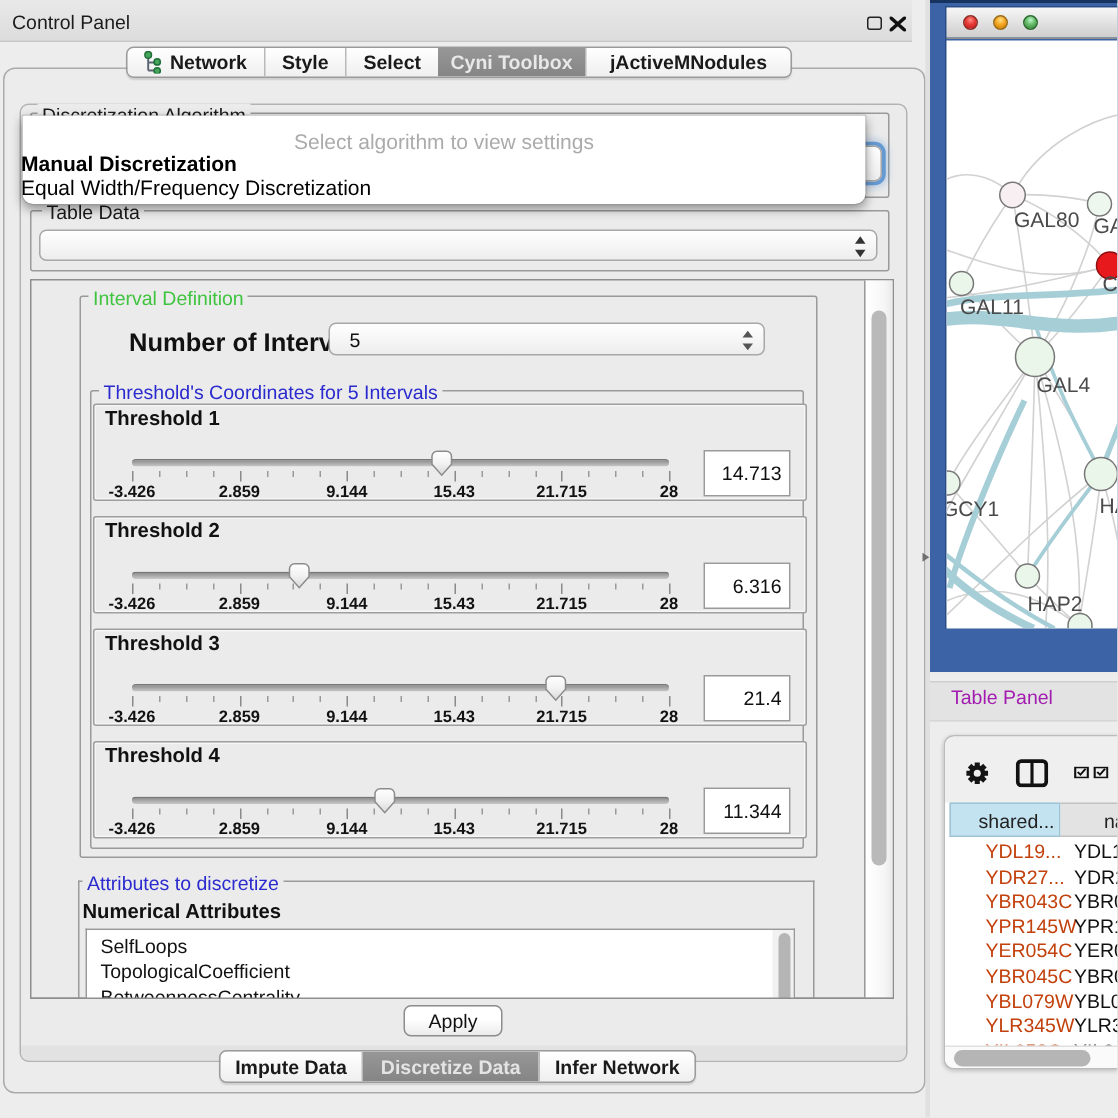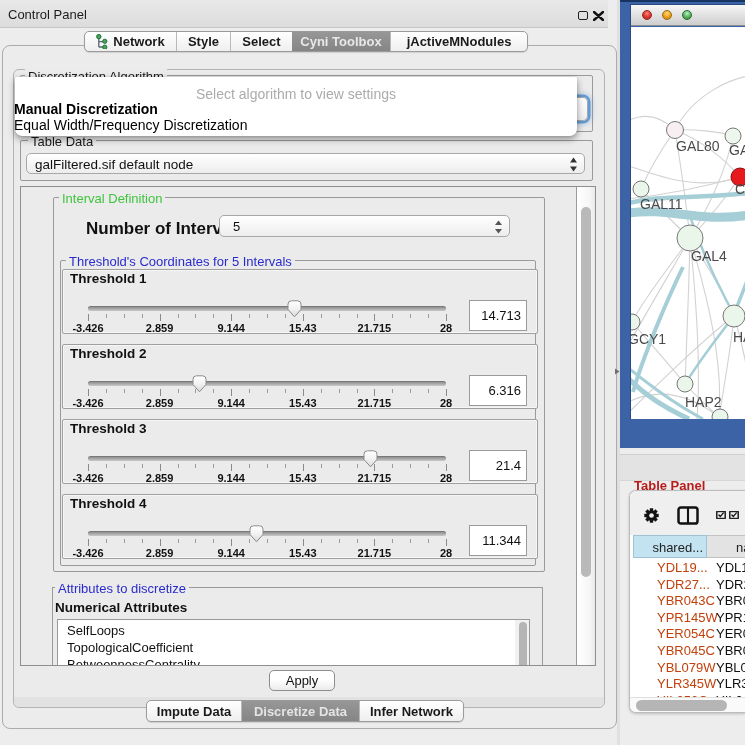--- a/index.html
+++ b/index.html
@@ -45,21 +45,20 @@
   </div>
 
   <div class="abs" style="left:20px;top:75px;width:573px;height:57px;border:1px solid #9a9a9a;border-radius:2px;"></div>
   <div class="abs f13" style="left:25px;top:69px;background:#ebebeb;padding:0 3px;color:#1a1a1a;">Discretization Algorithm</div>
 
   <div class="abs" style="left:26px;top:97px;width:562px;height:24px;border-radius:5px;background:linear-gradient(#ffffff,#ededed);border:1px solid #a8a8a8;box-shadow:0 0 0 2.5px rgba(96,150,208,0.95), 0 0 5px 4px rgba(96,150,208,0.35);"></div>
 
   <div class="abs" style="left:20px;top:140px;width:573px;height:41px;border:1px solid #9a9a9a;border-radius:2px;border-top:1px solid #9a9a9a;"></div>
   <div class="abs f13" style="left:28px;top:134px;background:#ebebeb;padding:0 3px;color:#1a1a1a;">Table Data</div>
   <div class="abs combo" style="left:26px;top:153px;width:559px;height:21px;border:1px solid #a8a8a8;border-radius:5px;background:linear-gradient(#ffffff,#ededed);">
-    <div class="abs" style="left:8px;top:3px;color:#111;font-size:13.5px;">galFiltered.sif default node</div>
     <svg class="abs" style="right:6px;top:3px;" width="9" height="15" viewBox="0 0 9 15">
       <path d="M4.5 0.5 L8 5.5 H1 Z" fill="#333"></path>
         <path d="M4.5 14.5 L1 9.5 H8 Z" fill="#333"></path>
     </svg>
   </div>
 
   <div class="abs" style="left:20px;top:186px;width:576px;height:480px;border:1px solid #8e8e8e;background:#ebebeb;"></div>
 
   <div class="abs" style="left:576px;top:187px;width:19px;height:478px;background:linear-gradient(90deg,#ffffff,#f6f6f6 70%,#e9e9e9);border-left:1px solid #9a9a9a;"></div>
   <div class="abs" style="left:581px;top:207px;width:10px;height:370px;background:#b9b9b9;border-radius:5px;"></div>
@@ -348,21 +347,21 @@
         <text x="-3" y="317">GCY1</text>
         <text x="102" y="315">HA</text>
         <text x="54" y="380">HAP2</text>
       </g>
     </svg>
   </div>
 </div>
 
 <div class="abs" style="left:620px;top:450px;width:125px;height:295px;background:#ededed;">
   <div class="abs" style="left:0;top:4px;width:125px;height:27px;background:#e3e3e3;border-top:1px solid #cfcfcf;border-bottom:1px solid #d6d6d6;">
-    <div class="abs f13" style="left:14px;top:23px;color:#b91c1c;font-weight:bold;">Table Panel</div>
+    <div class="abs f13" style="left:14px;top:2px;color:#a21caf;">Table Panel</div>
   </div>
 
   <div class="abs" style="left:9px;top:40px;width:116px;height:223px;background:#ffffff;border:1px solid #bcbcbc;border-right:none;border-radius:7px 0 0 7px;box-shadow:0 1px 3px rgba(0,0,0,0.2);overflow:hidden;">
 
     <div style="width:116px;height:44px;background:#efefef;"></div>
     <svg class="abs" style="left:14px;top:17px;" width="15" height="15" viewBox="0 0 16 16">
       <circle cx="8" cy="8" r="5.7" fill="#141414"></circle>
       <line x1="11.50" y1="8.00" x2="15.70" y2="8.00" stroke="#141414" stroke-width="3.6"></line>
         <line x1="10.47" y1="10.47" x2="13.44" y2="13.44" stroke="#141414" stroke-width="3.6"></line>
         <line x1="8.00" y1="11.50" x2="8.00" y2="15.70" stroke="#141414" stroke-width="3.6"></line>

